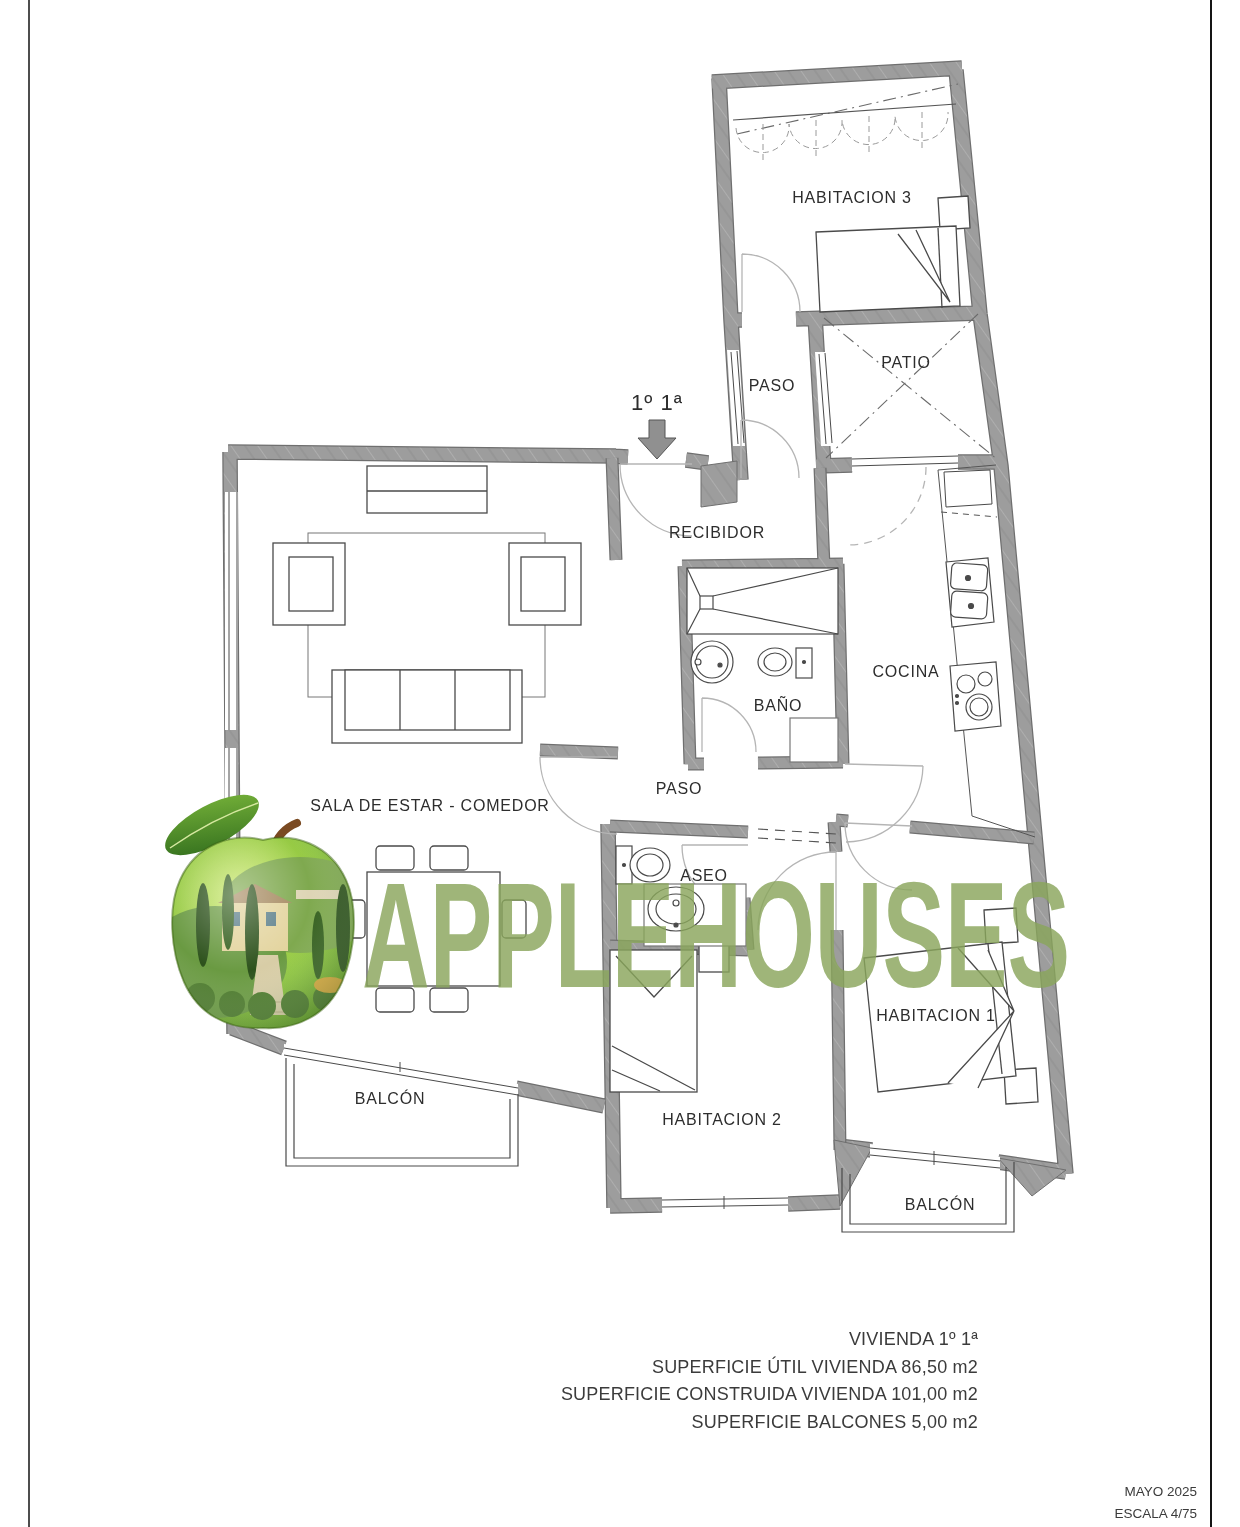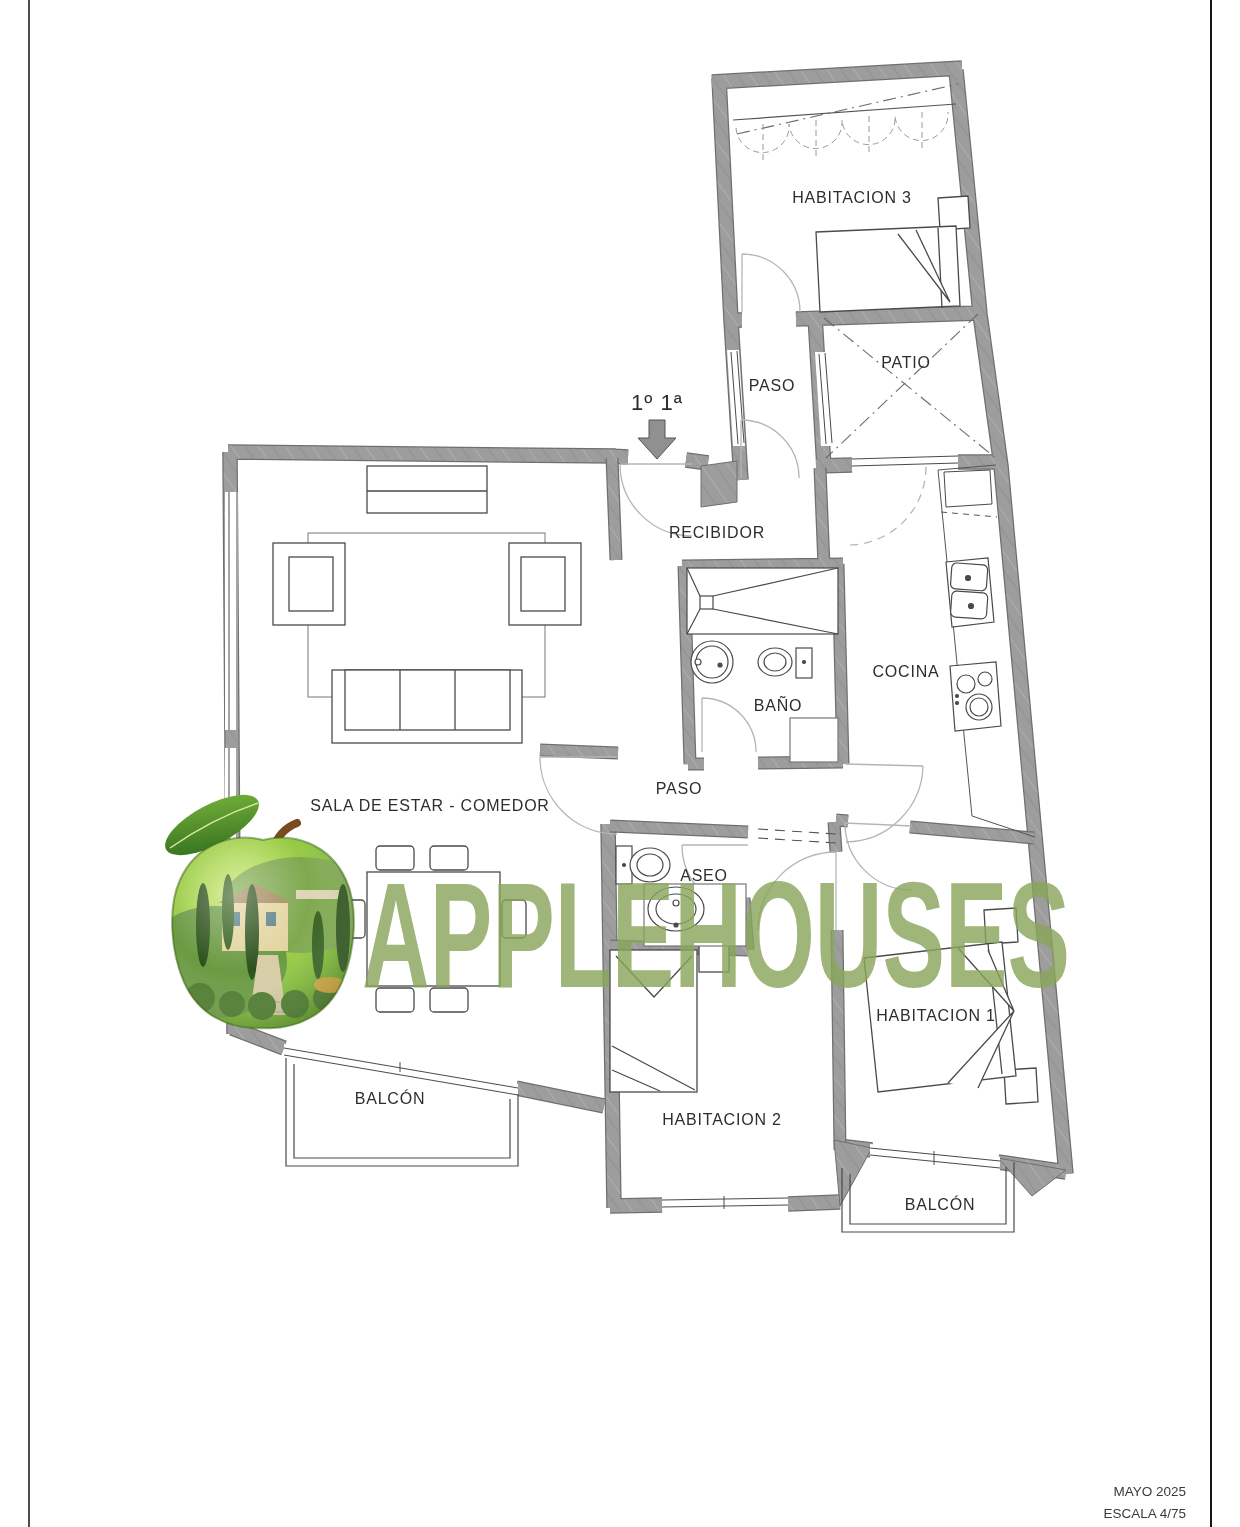--- a/index.html
+++ b/index.html
@@ -5,21 +5,21 @@
   html,body{margin:0;padding:0;}
   body{width:1240px;height:1527px;background:#ffffff;position:relative;overflow:hidden;
        font-family:"Liberation Sans",sans-serif;}
   .sheet{position:absolute;inset:0;background:#fff;}
   .vline{position:absolute;top:0;bottom:0;width:2px;}
   .vline.left{left:28px;background:#4d4d4d;}
   .vline.right{left:1210px;background:#151515;}
   svg.plan{position:absolute;left:0;top:0;}
   .summary{position:absolute;top:1326px;right:262px;text-align:right;
            font-size:18px;line-height:27.5px;color:#3b3b3b;letter-spacing:0.2px;}
-  .titleblock{position:absolute;top:1481px;right:54px;text-align:right;
+  .titleblock{position:absolute;top:1481px;right:43px;text-align:right;
               font-size:13.5px;line-height:22px;color:#3b3b3b;}
   text.room{fill:#2d2d2d;font-size:16px;letter-spacing:0.8px;text-anchor:middle;
             font-family:"Liberation Sans",sans-serif;}
   text.unit{fill:#2d2d2d;font-size:22px;letter-spacing:1px;text-anchor:middle;
             font-family:"Liberation Sans",sans-serif;}
   text.wm{font-family:"Liberation Sans",sans-serif;font-weight:bold;opacity:0.82;}
 </style>
 </head>
 <body>
 
@@ -280,18 +280,24 @@
           <circle cx="295" cy="1004" r="14" fill="#4c7a2c"></circle>
         <circle cx="326" cy="998" r="13" fill="#4c7a2c"></circle>
           <circle cx="350" cy="988" r="11" fill="#4c7a2c"></circle>
         <ellipse cx="330" cy="985" rx="16" ry="8" fill="#d8a83c"></ellipse>
         <use href="#appleShape" fill="url(#appleShade)"></use>
       </g>
       <use href="#appleShape" fill="none" stroke="rgba(60,100,20,0.5)" stroke-width="2"></use>
     </g>
   </svg>
 
+  <div class="summary">
+    <div>VIVIENDA 1º 1ª</div>
+    <div>SUPERFICIE ÚTIL VIVIENDA 86,50 m2</div>
+    <div>SUPERFICIE CONSTRUIDA VIVIENDA 101,00 m2</div>
+    <div>SUPERFICIE BALCONES 5,00 m2</div>
+  </div>
 
   <div class="titleblock">
     <div>MAYO 2025</div>
     <div>ESCALA 4/75</div>
   </div>
 </div>
 
 </body></html>

